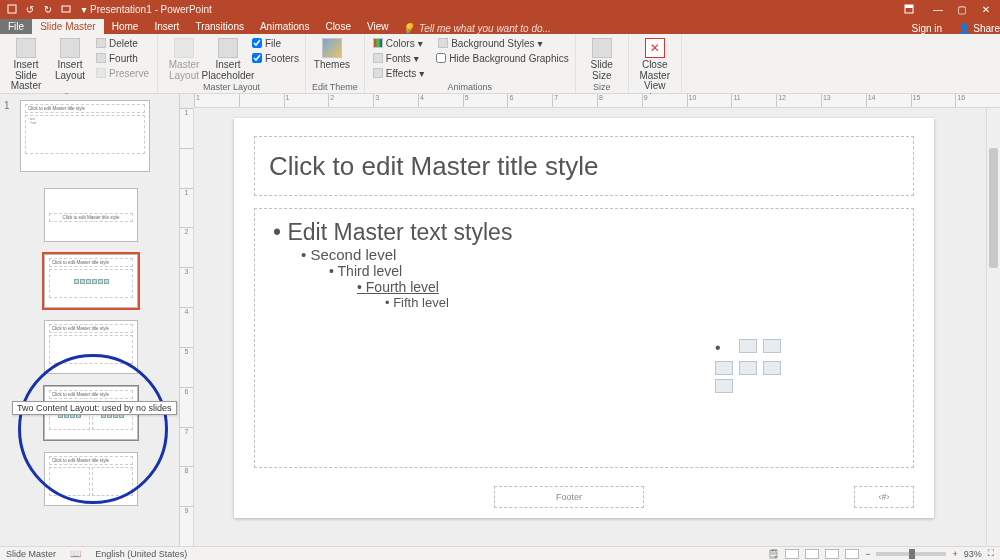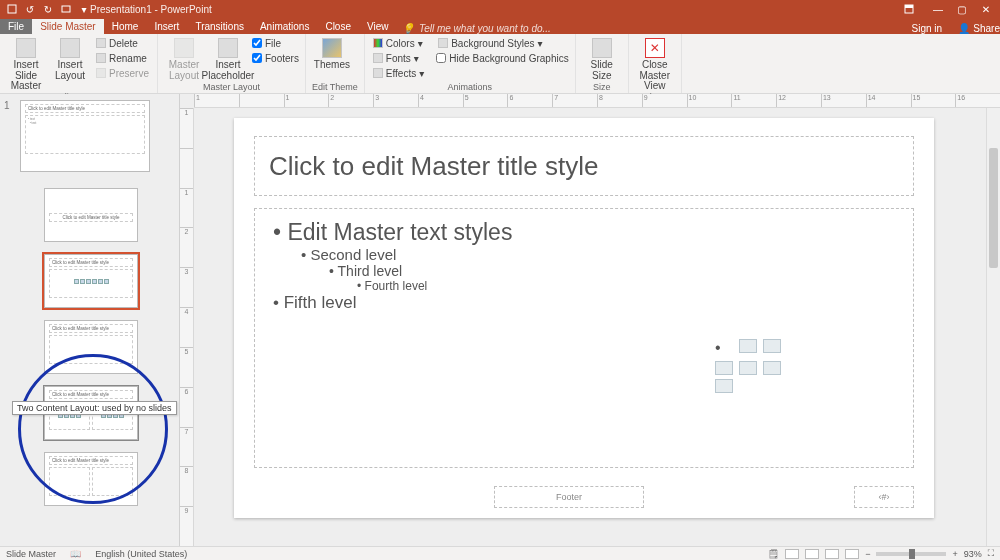--- a/index.html
+++ b/index.html
@@ -64,22 +64,22 @@
   .ruler-v .vick { flex:1; border-top:1px solid #c8c8c8; font-size:7px; color:#888; text-align:center; }
   .canvaswrap { position:absolute; left:14px; top:14px; right:0; bottom:0; overflow:auto; }
   .slide { position:absolute; left:40px; top:10px; width:700px; height:400px; background:#fff; box-shadow:0 1px 3px rgba(0,0,0,.25); }
 
   .ph { position:absolute; border:1px dashed #bfbfbf; }
   .ph.title { left:20px; top:18px; right:20px; height:60px; display:flex; align-items:center; padding:0 14px; font-size:26px; color:#555; }
   .ph.body { left:20px; top:90px; right:20px; bottom:50px; padding:10px 18px; color:#555; }
   .ph.body .lv1 { font-size:23px; margin-left:0; }
   .ph.body .lv2 { font-size:15px; margin-left:28px; }
   .ph.body .lv3 { font-size:14px; margin-left:56px; }
-  .ph.body .lv4 { font-size:12px; margin-left:84px; }
-  .ph.body .lv5 { font-size:17px; }
+  .ph.body .lv4 { font-size:14px; margin-left:84px;text-decoration:underline; }
+  .ph.body .lv5 { font-size:13px; margin-left:112px; }
   .ph.body div::before { content:"• "; }
   .iconpal { position:absolute; right:130px; top:130px; display:grid; grid-template-columns:repeat(3,20px); gap:4px; }
   .iconpal i { width:18px; height:14px; background:#e6ecef; border:1px solid #b9c7cf; }
   .ph.foot { bottom:10px; height:22px; font-size:9px; color:#888; display:flex; align-items:center; justify-content:center; }
   .ph.date { left:20px; width:170px; }
   .ph.ftr  { left:260px; width:150px; }
   .ph.num  { right:20px; width:60px; justify-content:center; }
 
   
   .vscroll { position:absolute; right:0; top:14px; bottom:0; width:14px; background:#f0f0f0; border-left:1px solid #dcdcdc; }
@@ -160,21 +160,21 @@
         <span style="white-space:pre-line;">Insert
 Layout</span>
       </div>
       <div class="smallbtns">
         <div class="smallbtn">
             <div class="mini"></div>
             <span>Delete</span>
           </div>
         <div class="smallbtn">
             <div class="mini"></div>
-            <span>Rename</span>
+            <span>Fourth</span>
           </div>
         <div class="smallbtn disabled">
             <div class="mini"></div>
             <span>Preserve</span>
           </div>
       </div>
     </div>
     <div class="label">Edit Master</div>
   </div>
 

